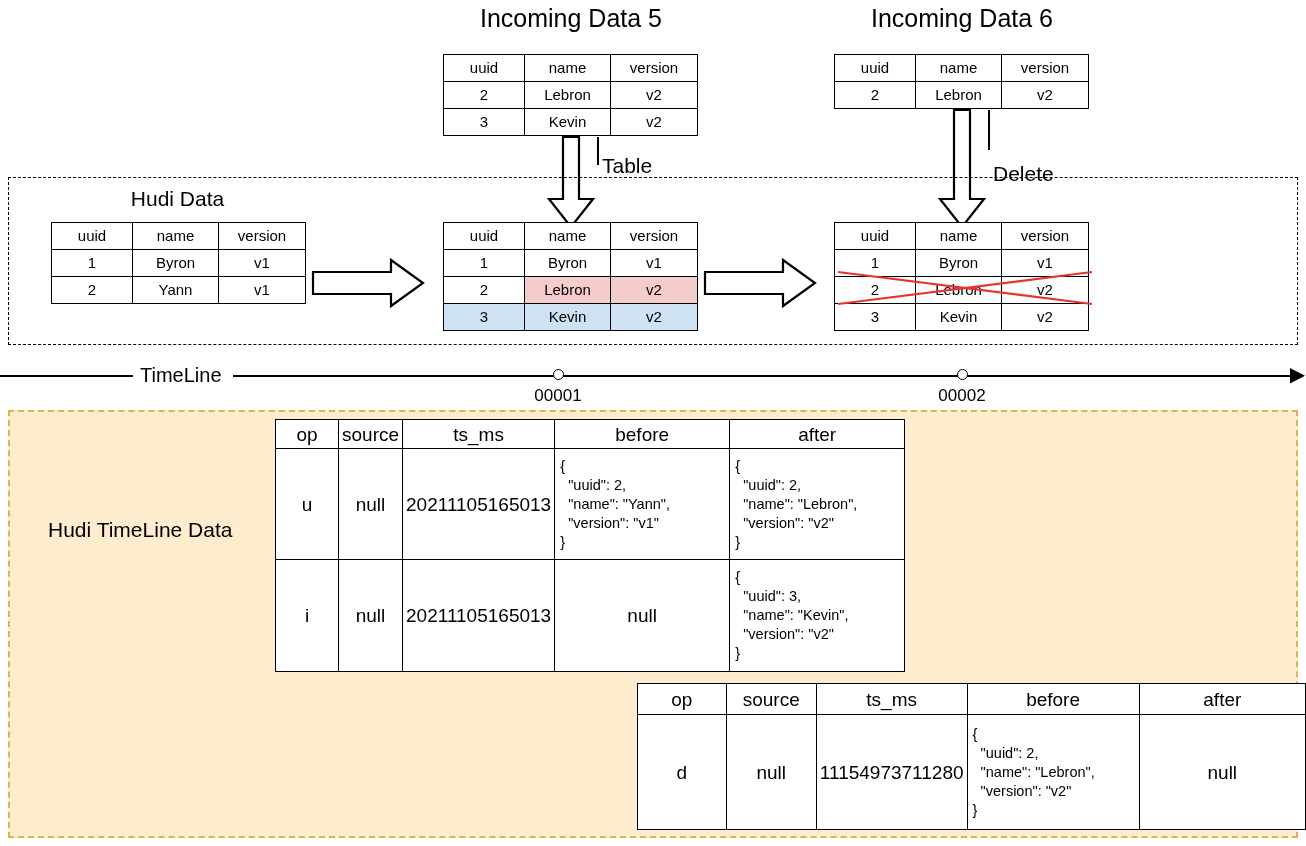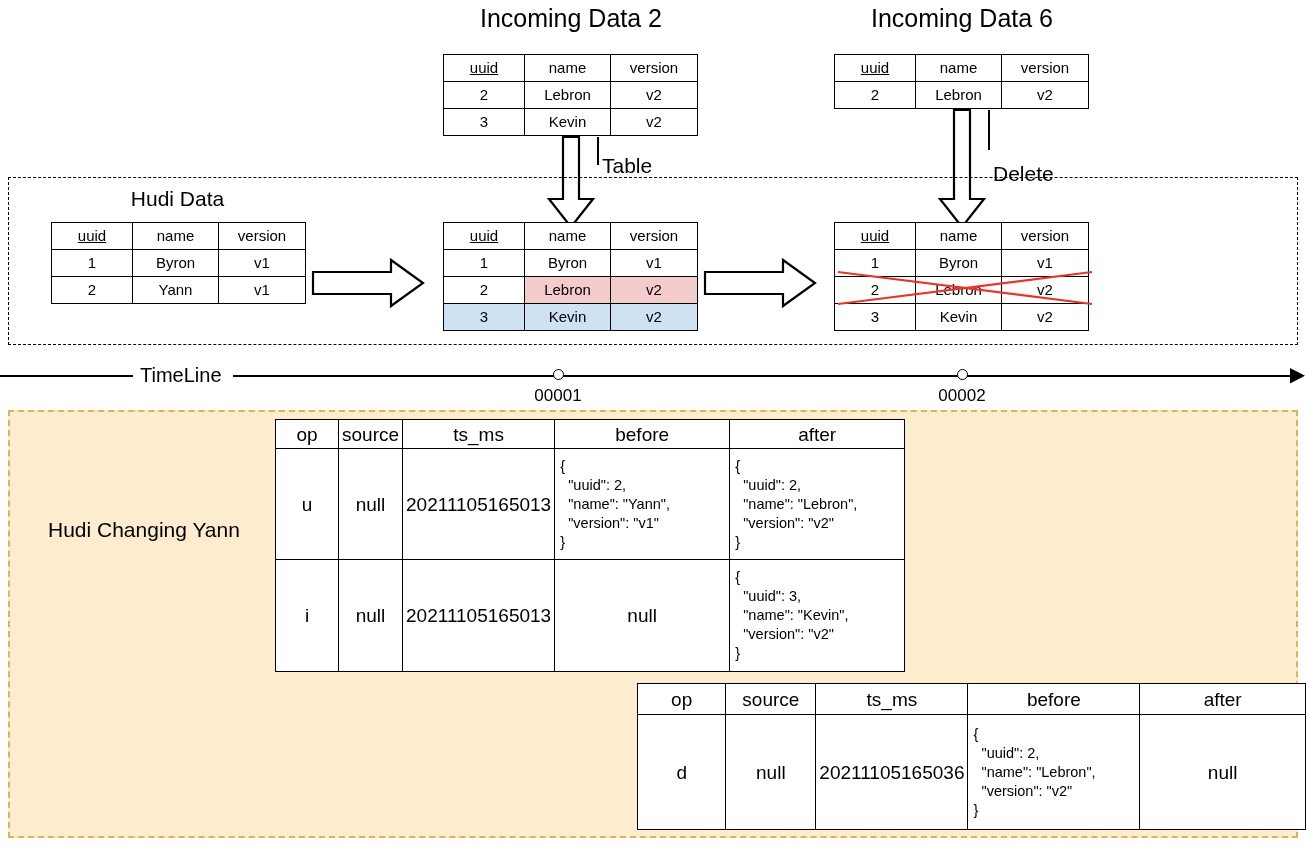--- a/index.html
+++ b/index.html
@@ -25,21 +25,21 @@
     border:1px solid #000;
     font-size:15px;line-height:18px;
     text-align:center;vertical-align:middle;
     padding:0;height:26px;background:#fff;
   }
   table.g.outer{border:1.6px solid #000;}
   table.g .hdr{font-size:15px;}
 
   
   .rt td{height:27px;}
-  .rt .c-uuid{width:80px;text-decoration:underline;}
+  .rt .c-uuid{width:80px;}
   .rt .c-name{width:85px;margin-left:28px;}
   .rt .c-ver{width:86px;}
   .hl-red{background:#f4cccc !important;}
   .hl-blue{background:#cfe2f3 !important;}
 
   
   .dash-box{
     border:1.5px dashed #000;box-sizing:border-box;background:transparent;
   }
   .yellow-box{
@@ -77,21 +77,21 @@
   .cdc2 .c-ts{width:138px;}
   .cdc2 .c-bef{width:168px;}
   .cdc2 .c-aft{width:168px;}
 
   .changing-label{font-size:21px;line-height:26px;white-space:nowrap;}
   svg{display:block;overflow:visible;}
 </style>
 </head>
 <body>
 
-<div class="abs big-title" style="left:442px;top:3px;width:258px;">Incoming Data 2</div>
+<div class="abs big-title" style="left:442px;top:3px;width:258px;">Incoming Data 5</div>
 
 <table class="g rt outer abs" style="left:443px;top:54px;">
   <tbody>
       <tr>
     <td class="c-uuid hdr">uuid</td>
     <td class="c-name hdr">name</td>
     <td class="c-ver hdr">version</td>
   </tr>
   <tr>
     <td>2</td>
@@ -241,21 +241,21 @@
       <path d="M0,2 L15,9.8 L0,17.6 Z" fill="#000"></path>
     </svg>
 </div>
 <div class="abs tl-dot" style="left:553px;top:369px;"></div>
 <div class="abs tl-label" style="left:508px;top:386px;width:100px;">00001</div>
 <div class="abs tl-dot" style="left:957px;top:369px;"></div>
 <div class="abs tl-label" style="left:912px;top:386px;width:100px;">00002</div>
 
 <div class="abs yellow-box" style="left:8px;top:410px;width:1290px;height:428px;"></div>
 
-<div class="abs changing-label" style="left:48px;top:517px;">Hudi Changing Yann</div>
+<div class="abs changing-label" style="left:48px;top:517px;">Hudi TimeLine Data</div>
 
 <table class="cdc cdc1 abs" style="left:275px;top:419px;">
   <tbody>
       <tr>
     <td class="c-op" style="height:24px;">op</td>
     <td class="c-src">source</td>
     <td class="c-ts">ts_ms</td>
     <td class="c-bef">before</td>
     <td class="c-aft">after</td>
   </tr>
@@ -293,21 +293,21 @@
       <tr>
     <td class="c-op" style="height:26px;">op</td>
     <td class="c-src">source</td>
     <td class="c-ts">ts_ms</td>
     <td class="c-bef">before</td>
     <td class="c-aft">after</td>
   </tr>
   <tr>
     <td style="height:110px;">d</td>
     <td>null</td>
-    <td>20211105165036</td>
+    <td>11154973711280</td>
     <td class="json">{
   "uuid": 2,
   "name": "Lebron",
   "version": "v2"
 }</td>
     <td>null</td>
   </tr>
 </tbody>
   </table>
 

